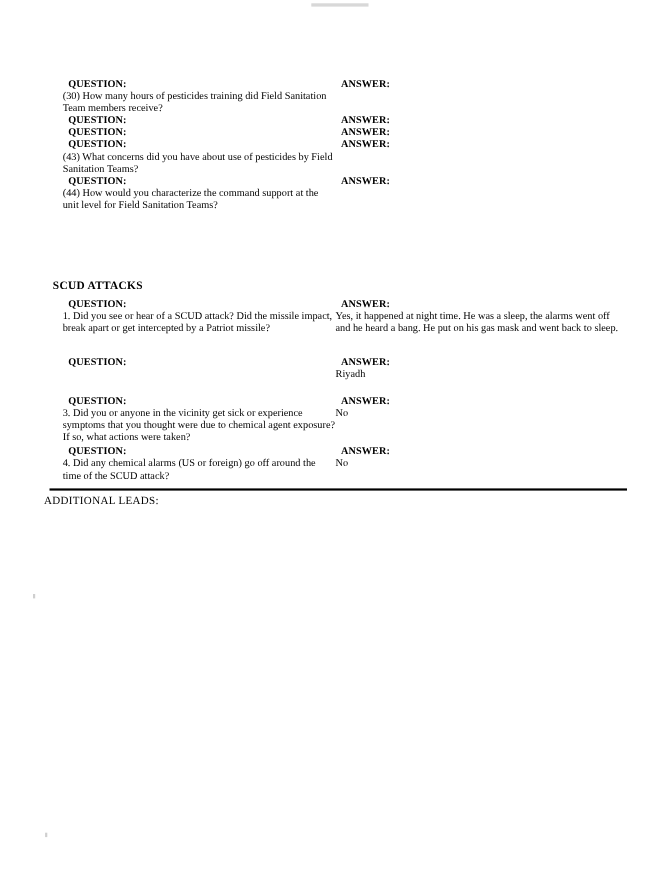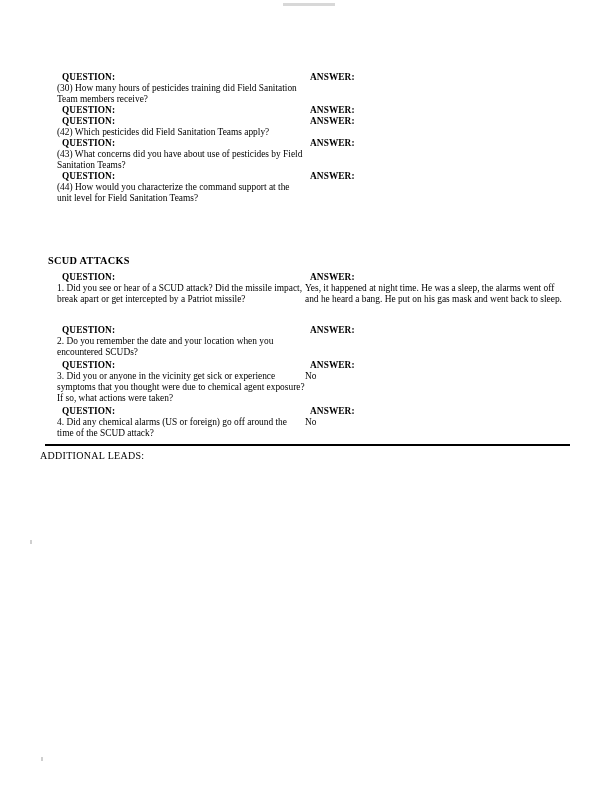--- a/index.html
+++ b/index.html
@@ -172,24 +172,20 @@
           <span class="q-label">QUESTION:</span>
           <span class="a-label">ANSWER:</span>
         </div>
       </div>
 
       <div>
         <div class="qa-label-row">
           <span class="q-label">QUESTION:</span>
           <span class="a-label">ANSWER:</span>
         </div>
-        <div class="qa-text-row" style="height:11px;">
-          <div class="q-text">(42)  Which pesticides did Field Sanitation Teams apply?</div>
-          <div class="a-text"></div>
-        </div>
       </div>
 
       <div>
         <div class="qa-label-row">
           <span class="q-label">QUESTION:</span>
           <span class="a-label">ANSWER:</span>
         </div>
         <div class="qa-text-row" style="height:22px;">
           <div class="q-text">(43)  What concerns did you have about use of pesticides by Field Sanitation Teams?</div>
           <div class="a-text"></div>
@@ -222,21 +218,21 @@
       <div class="a-text">Yes, it happened at night time.  He was a sleep, the alarms went off and he heard a bang.  He put on his gas mask and went back to sleep.</div>
     </div>
   </div>
 
   <div>
     <div class="qa-label-row" style="position:absolute; left:0; top:325px; width:611px;">
       <span class="q-label">QUESTION:</span>
       <span class="a-label">ANSWER:</span>
     </div>
     <div class="qa-text-row" style="position:absolute; left:0; top:336px; width:611px; height:22px;">
-      <div class="q-text">2.  Do you remember the date and your location when you encountered SCUDs?</div>
+      <div class="a-text">Riyadh</div>
     </div>
   </div>
 
   <div>
     <div class="qa-label-row" style="position:absolute; left:0; top:360px; width:611px;">
       <span class="q-label">QUESTION:</span>
       <span class="a-label">ANSWER:</span>
     </div>
     <div class="qa-text-row" style="position:absolute; left:0; top:371px; width:611px; height:33px;">
       <div class="q-text">3.  Did you or anyone in the vicinity get sick or experience symptoms that you thought were due to chemical agent exposure?  If so, what actions were taken?</div>

